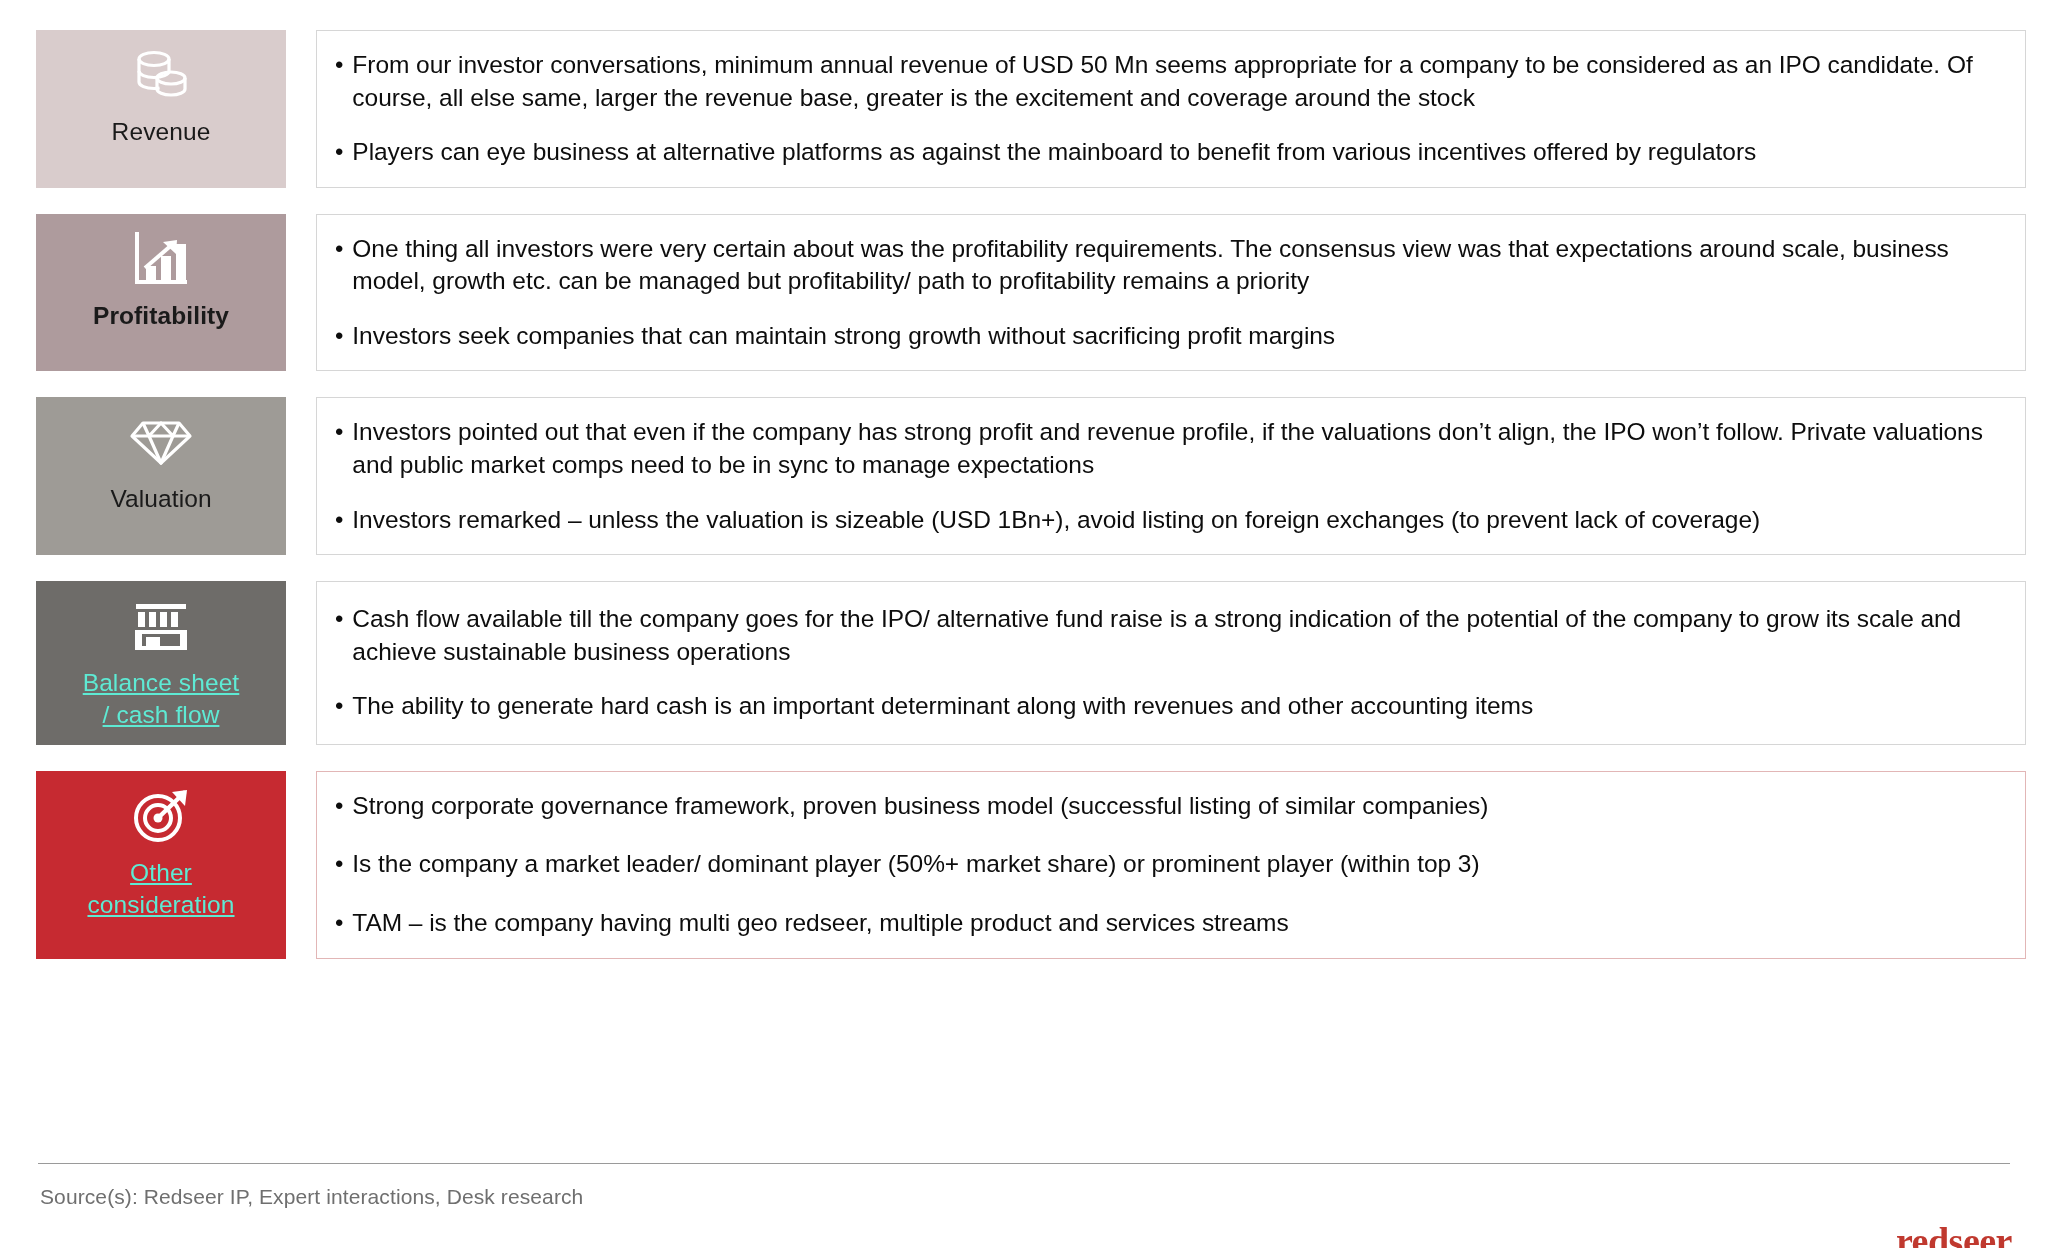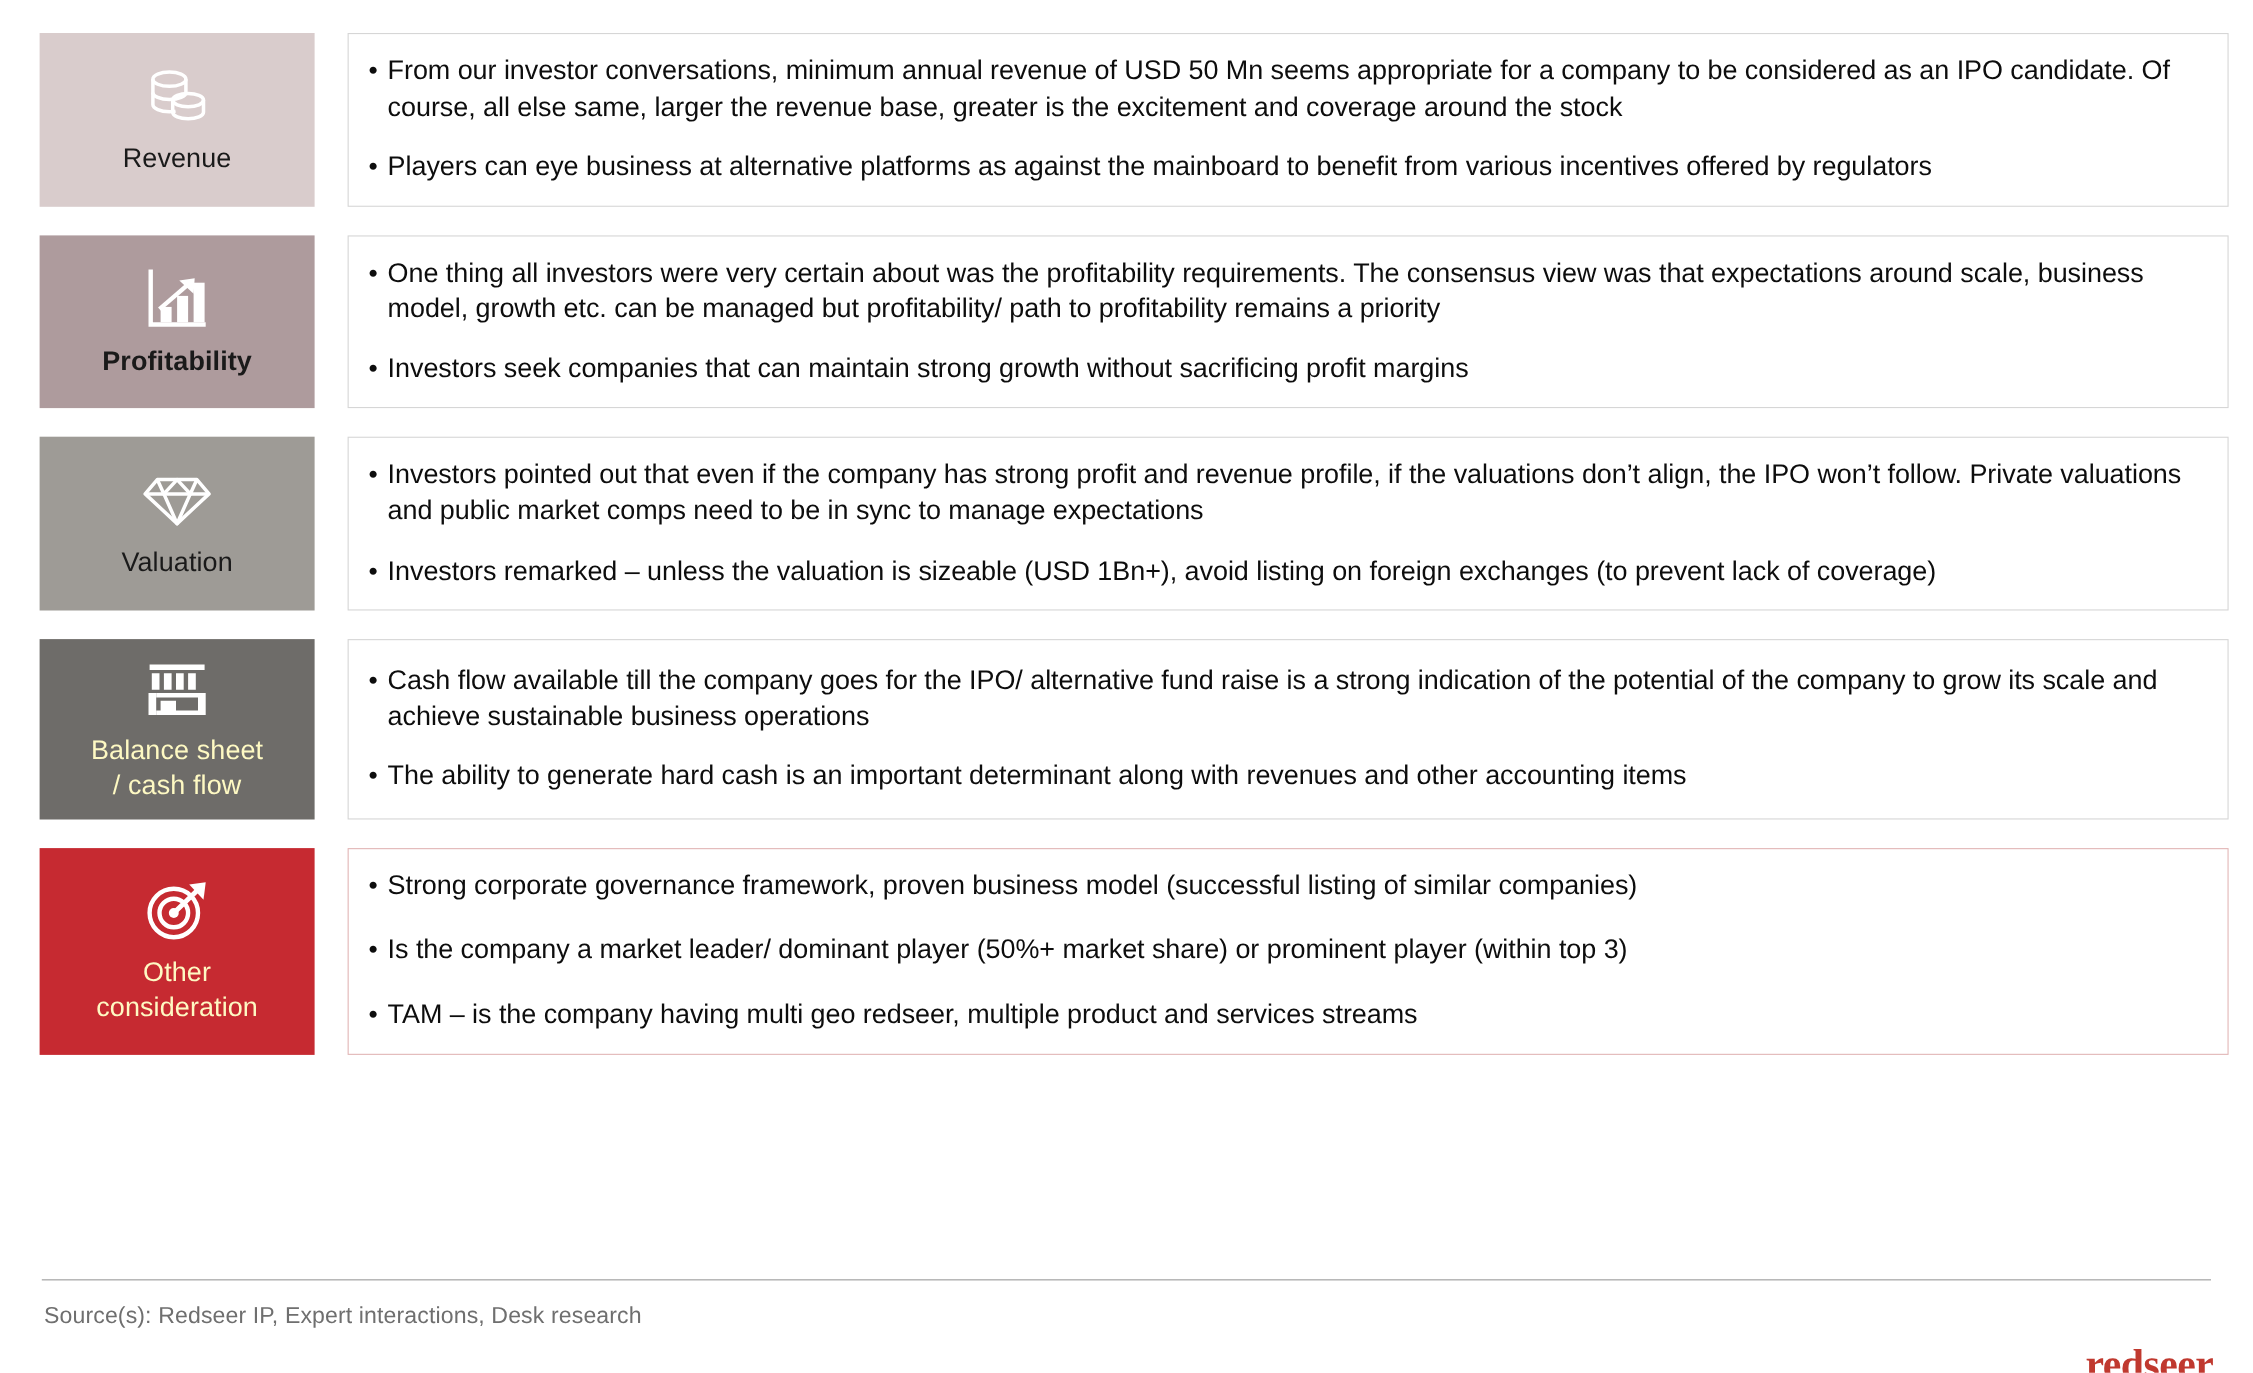--- a/index.html
+++ b/index.html
@@ -26,38 +26,38 @@
     display: flex;
     align-items: stretch;
     margin-bottom: 26px;
   }
   .tile {
     width: 250px;
     min-width: 250px;
     display: flex;
     flex-direction: column;
     align-items: center;
-    justify-content: center;
+    justify-content: flex-start;
     padding: 14px 6px 14px;
   }
   .tile-icon {
     display: flex;
     align-items: center;
     justify-content: center;
     height: 62px;
     margin-bottom: 10px;
   }
   .tile-icon svg { display: block; }
   .tile-label {
     font-size: 24.5px;
     line-height: 1.30;
     text-align: center;
     letter-spacing: 0.1px;
   }
-  .tile.dark .tile-label { color: #fef9c3; }
+  .tile.dark .tile-label { color: #5eead4; text-decoration: underline; }
   .tile.light .tile-label { color: #1a1a1a; }
 
   .panel {
     flex: 1;
     margin-left: 30px;
     border: 1px solid #d6d6d6;
     background: #ffffff;
     display: flex;
     flex-direction: column;
     justify-content: center;

